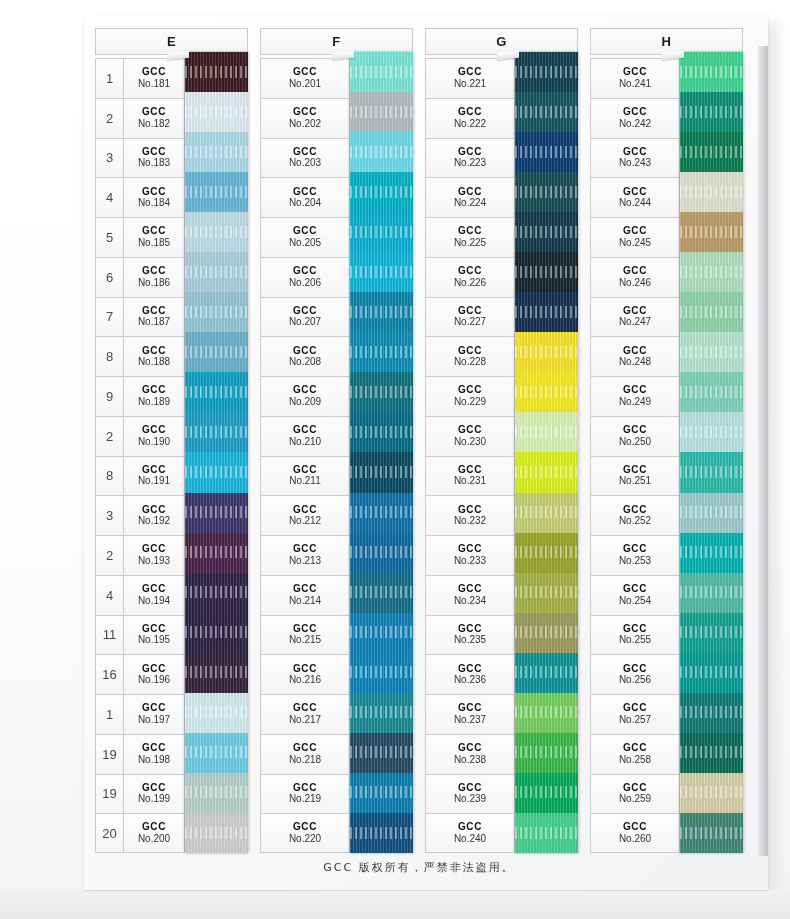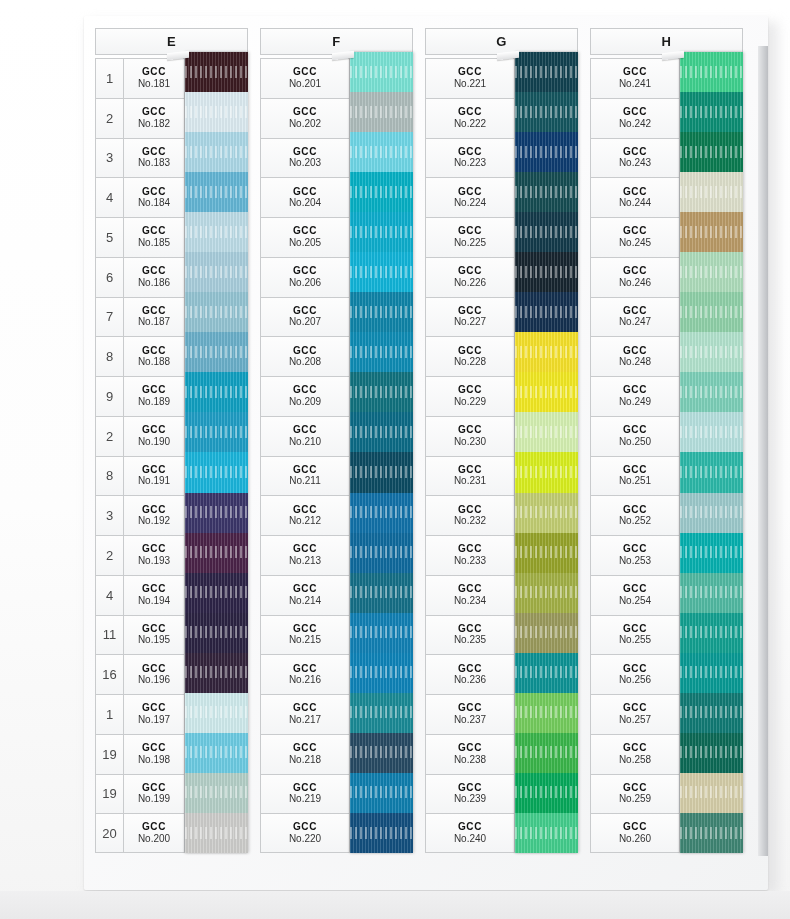--- a/index.html
+++ b/index.html
@@ -889,17 +889,18 @@
                 <div class="band" title="GCC No.256" style="background: rgb(8, 154, 148);"></div>
                 <div class="band" title="GCC No.257" style="background: rgb(17, 122, 116);"></div>
                 <div class="band" title="GCC No.258" style="background: rgb(12, 106, 86);"></div>
                 <div class="band" title="GCC No.259" style="background: rgb(212, 205, 168);"></div>
                 <div class="band" title="GCC No.260" style="background: rgb(63, 133, 115);"></div>
               </div>
             </div>
           </div>
         </div>
 
+      <div id="footer">GCC 版权所有，严禁非法盗用。</div>
     </div>
   </div>
 
   <div id="photo-floor"></div>
 </div>
 
 </body></html>

